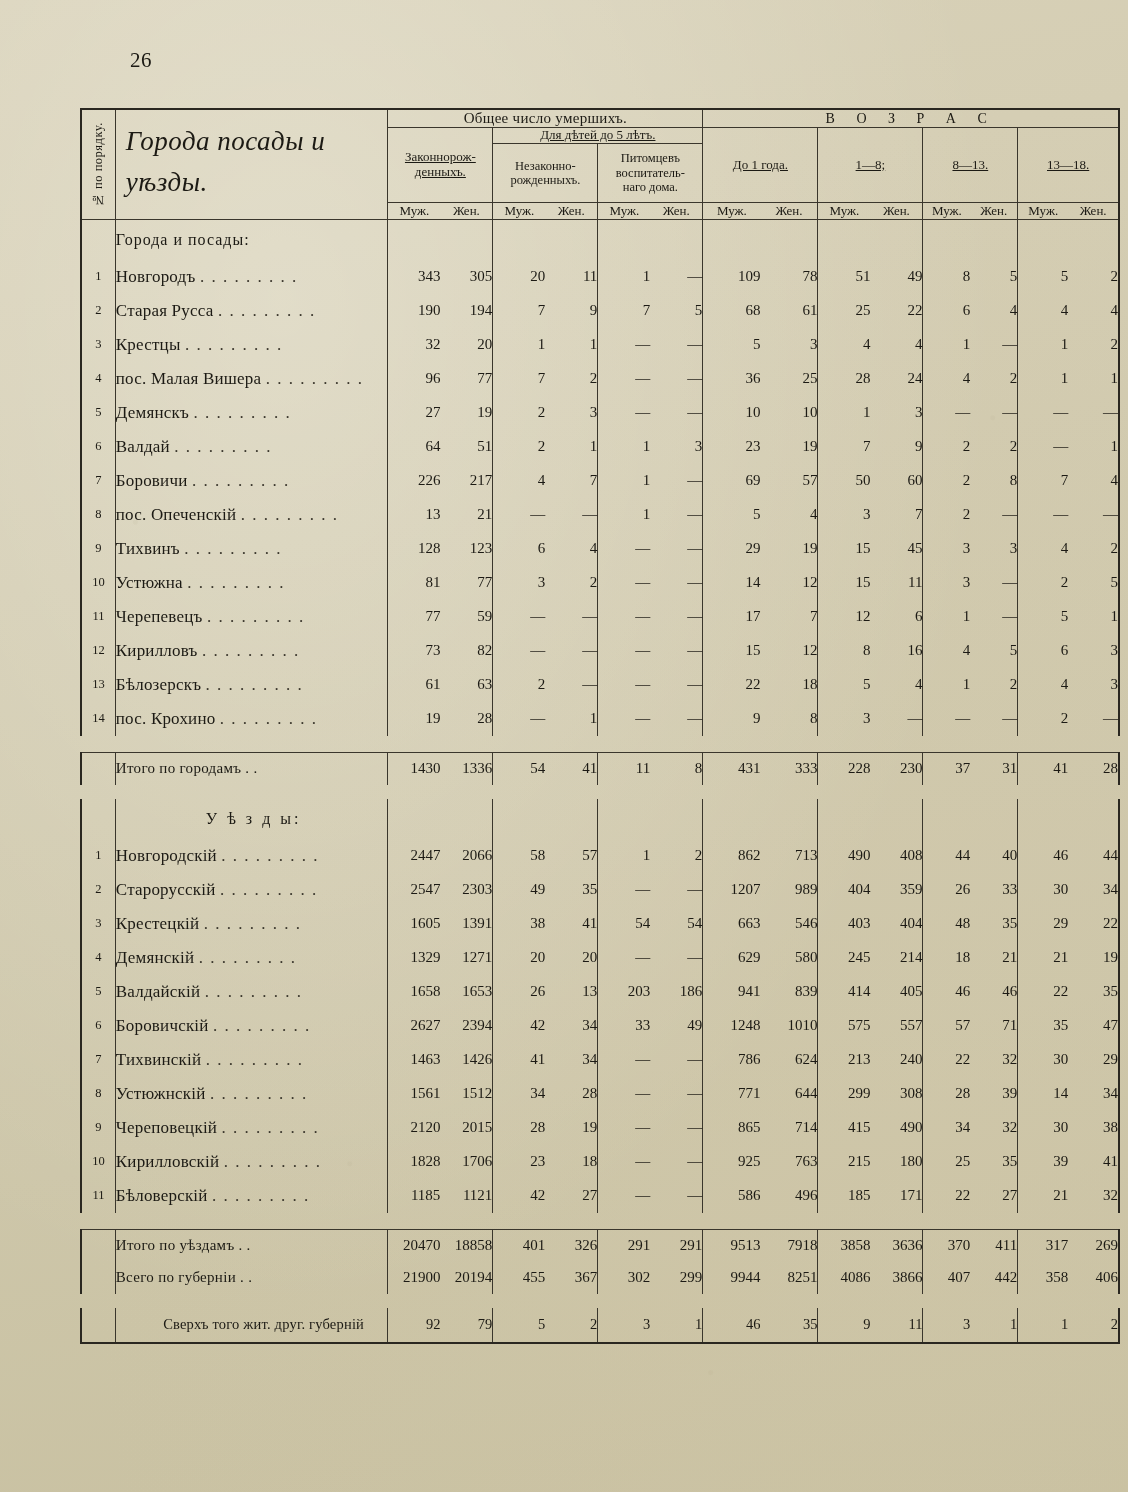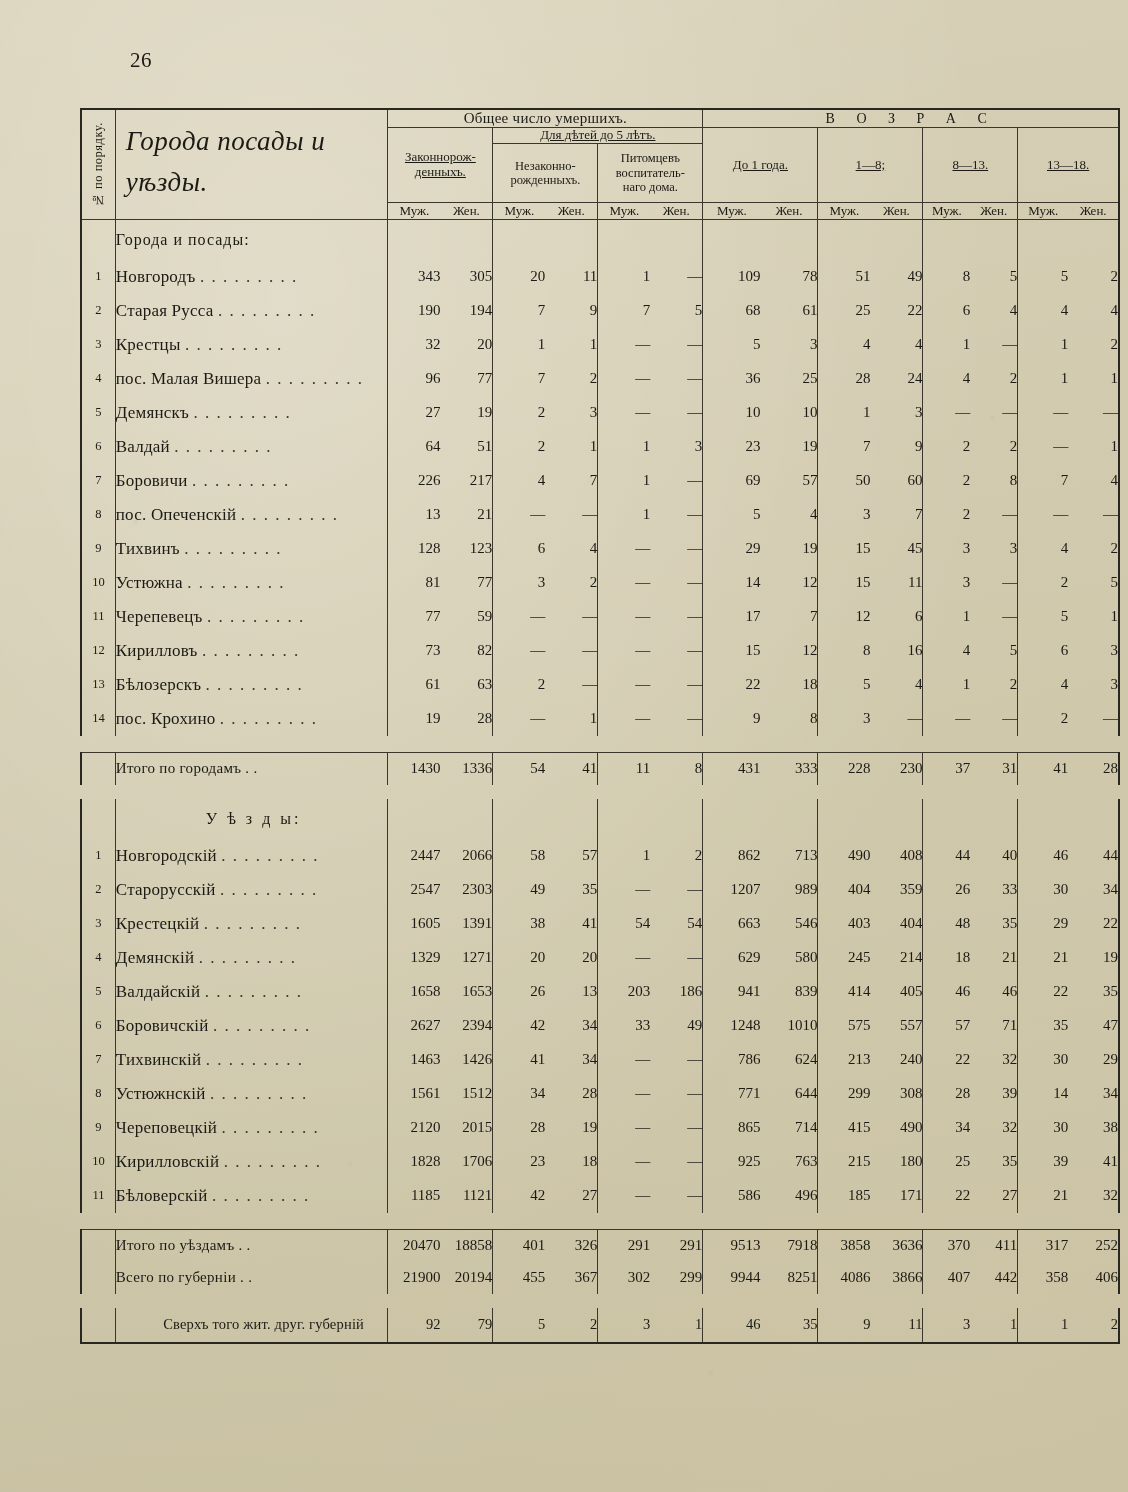--- a/index.html
+++ b/index.html
@@ -810,21 +810,21 @@
             <td class="val">326</td>
             <td class="val il">291</td>
             <td class="val">291</td>
             <td class="val il">9513</td>
             <td class="val">7918</td>
             <td class="val il">3858</td>
             <td class="val">3636</td>
             <td class="val il">370</td>
             <td class="val">411</td>
             <td class="val il">317</td>
-            <td class="val or">252</td>
+            <td class="val or">269</td>
           </tr>
           <tr class="total">
             <td class="ol"></td>
             <td class="il total-label">Всего по губерніи  .  .</td>
             <td class="val il">21900</td>
             <td class="val">20194</td>
             <td class="val il">455</td>
             <td class="val">367</td>
             <td class="val il">302</td>
             <td class="val">299</td>

